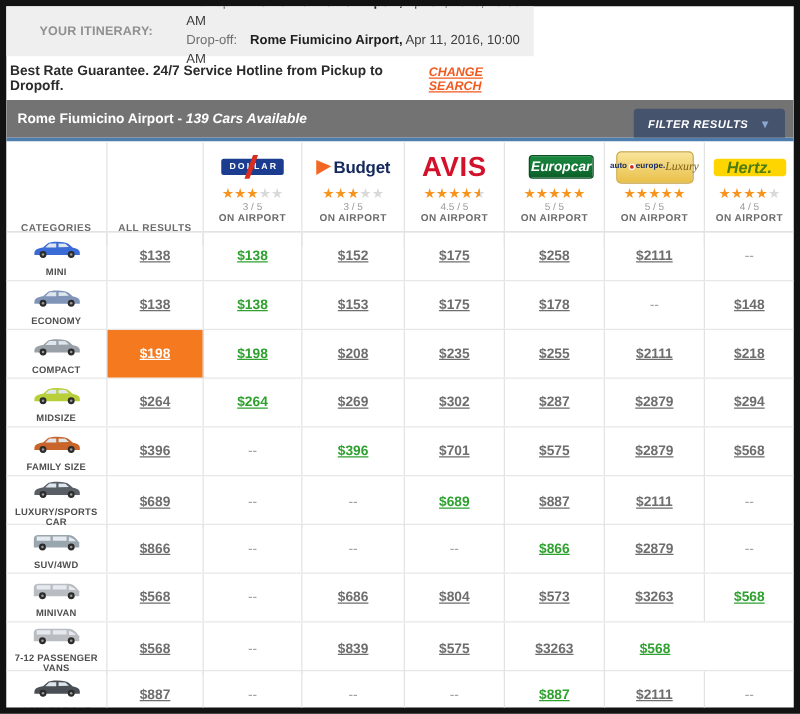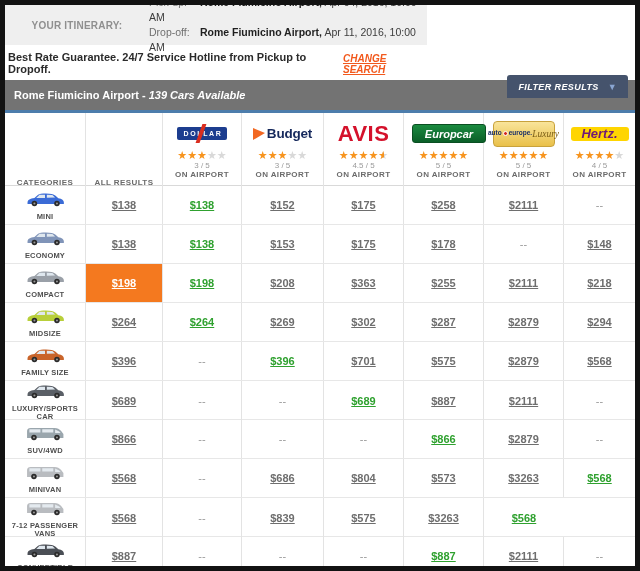--- a/index.html
+++ b/index.html
@@ -16,21 +16,21 @@
 
   
   .guarantee-row { width:426px; display:flex; justify-content:space-between; align-items:flex-end; padding:6px 2px 5px 3px; }
   .guarantee-text { font-size:11px; font-weight:bold; color:#2b2b2b; }
   .change-search { font-size:10px; font-weight:bold; font-style:italic; color:#f2591d; text-decoration:underline; cursor:pointer; }
 
   
   .results-bar { height:30px; background:#737373; position:relative; display:flex; align-items:center; padding-left:9px; color:#fff; }
   .results-title { font-size:11px; font-weight:bold; }
   .results-title .sub { font-style:italic; }
-  .filter-btn { position:absolute; right:7px; bottom:12px; height:23px; background:#45536c; border-radius:3px 3px 0 0; color:#fff; font-size:9px; font-weight:bold; font-style:italic; display:flex; align-items:center; gap:9px; padding:0 11px; letter-spacing:.4px; cursor:pointer; border:none; }
+  .filter-btn { position:absolute; right:7px; bottom:0; height:23px; background:#45536c; border-radius:3px 3px 0 0; color:#fff; font-size:9px; font-weight:bold; font-style:italic; display:flex; align-items:center; gap:9px; padding:0 11px; letter-spacing:.4px; cursor:pointer; border:none; }
   .filter-caret { color:#8aa6d2; font-size:9px; font-style:normal; }
   .blue-strip { height:3px; background:#4d7dac; }
 
   
   .grid8 { display:grid; grid-template-columns:81px 77px 79px 82px 80px 80px 80px 71px; }
   .thead { height:73px; border-bottom:1px solid #d9d9d9; }
   .th, .td { border-right:1px solid #e3e3e3; }
   .th:last-child, .td:last-child { border-right:none; }
   .th { display:flex; flex-direction:column; align-items:center; padding-top:7px; }
   .th.label-only { justify-content:flex-end; padding-bottom:0; }
@@ -54,26 +54,26 @@
   .td.hl .price { color:#fff; }
 
   
   .logo-dollar { position:relative; width:50px; height:13px; background:#1c3d8f; border-radius:2px; display:flex; align-items:center; justify-content:center; overflow:visible; }
   .logo-dollar .txt { color:#fff; font-size:7px; font-weight:bold; letter-spacing:1.6px; padding-left:2px; }
   .logo-dollar .bolt { position:absolute; left:22px; top:-3px; width:4px; height:19px; background:#da2d1f; transform:skewX(-20deg); }
   .logo-budget { display:flex; align-items:center; gap:2px; }
   .budget-tri { width:0; height:0; border-left:12px solid #f26822; border-top:5px solid transparent; border-bottom:7px solid transparent; }
   .budget-txt { color:#16295c; font-size:13.5px; font-weight:bold; letter-spacing:-.2px; }
   .logo-avis { color:#d4112b; font-size:22px; font-weight:bold; letter-spacing:.5px; line-height:22px; }
-  .logo-europcar { width:74px; height:19px; background:linear-gradient(#1a8a40,#0b5f28); border:1px solid #0a4f22; border-radius:3px; color:#fff; font-size:11px; font-weight:bold; font-style:italic; display:flex; align-items:center; justify-content:center;margin-left:11px; }
+  .logo-europcar { width:52px; height:19px; background:linear-gradient(#1a8a40,#0b5f28); border:1px solid #0a4f22; border-radius:3px; color:#fff; font-size:11px; font-weight:bold; font-style:italic; display:flex; align-items:center; justify-content:center;margin-left:11px; }
   .logo-autoeurope { width:62px; height:26px; background:linear-gradient(#f9e49a,#e9c04a); border:1px solid #c8a23c; border-radius:4px; display:flex; align-items:center; justify-content:center; line-height:1; }
   .ae-line1 { font-size:6.5px; font-weight:bold; color:#1b2f66; display:flex; align-items:center; gap:1px; }
   .ae-dot { width:5px; height:5px; border-radius:50%; background:#d42b1e; border:1px solid #fff; display:inline-block; }
   .ae-line2 { font-family:"Liberation Serif", serif; font-style:italic; font-size:9.5px; color:#7c5f17; margin-top:2px; }
-  .logo-hertz { width:58px; height:14px; background:#ffd500; border-radius:3px; color:#701a75; font-size:13px; font-weight:bold; font-style:italic; display:flex; align-items:center; justify-content:center; }
+  .logo-hertz { width:58px; height:14px; background:#ffd500; border-radius:3px; color:#4d7c0f; font-size:13px; font-weight:bold; font-style:italic; display:flex; align-items:center; justify-content:center; }
 </style>
 </head>
 <body>
 
 <div class="frame">
 
   <div class="itinerary">
     <div class="itin-label">YOUR ITINERARY:</div>
     <div class="itin-lines">
       <div class="itin-row">
@@ -265,21 +265,21 @@
   <div class="td hl">
             <a class="price">$198</a>
           </div>
           <div class="td">
             <a class="price best">$198</a>
           </div>
           <div class="td">
             <a class="price">$208</a>
           </div>
           <div class="td">
-            <a class="price">$363</a>
+            <a class="price">$235</a>
           </div>
           <div class="td">
             <a class="price">$255</a>
           </div>
           <div class="td">
             <a class="price">$2111</a>
           </div>
           <div class="td">
             <a class="price">$218</a>
           </div>

